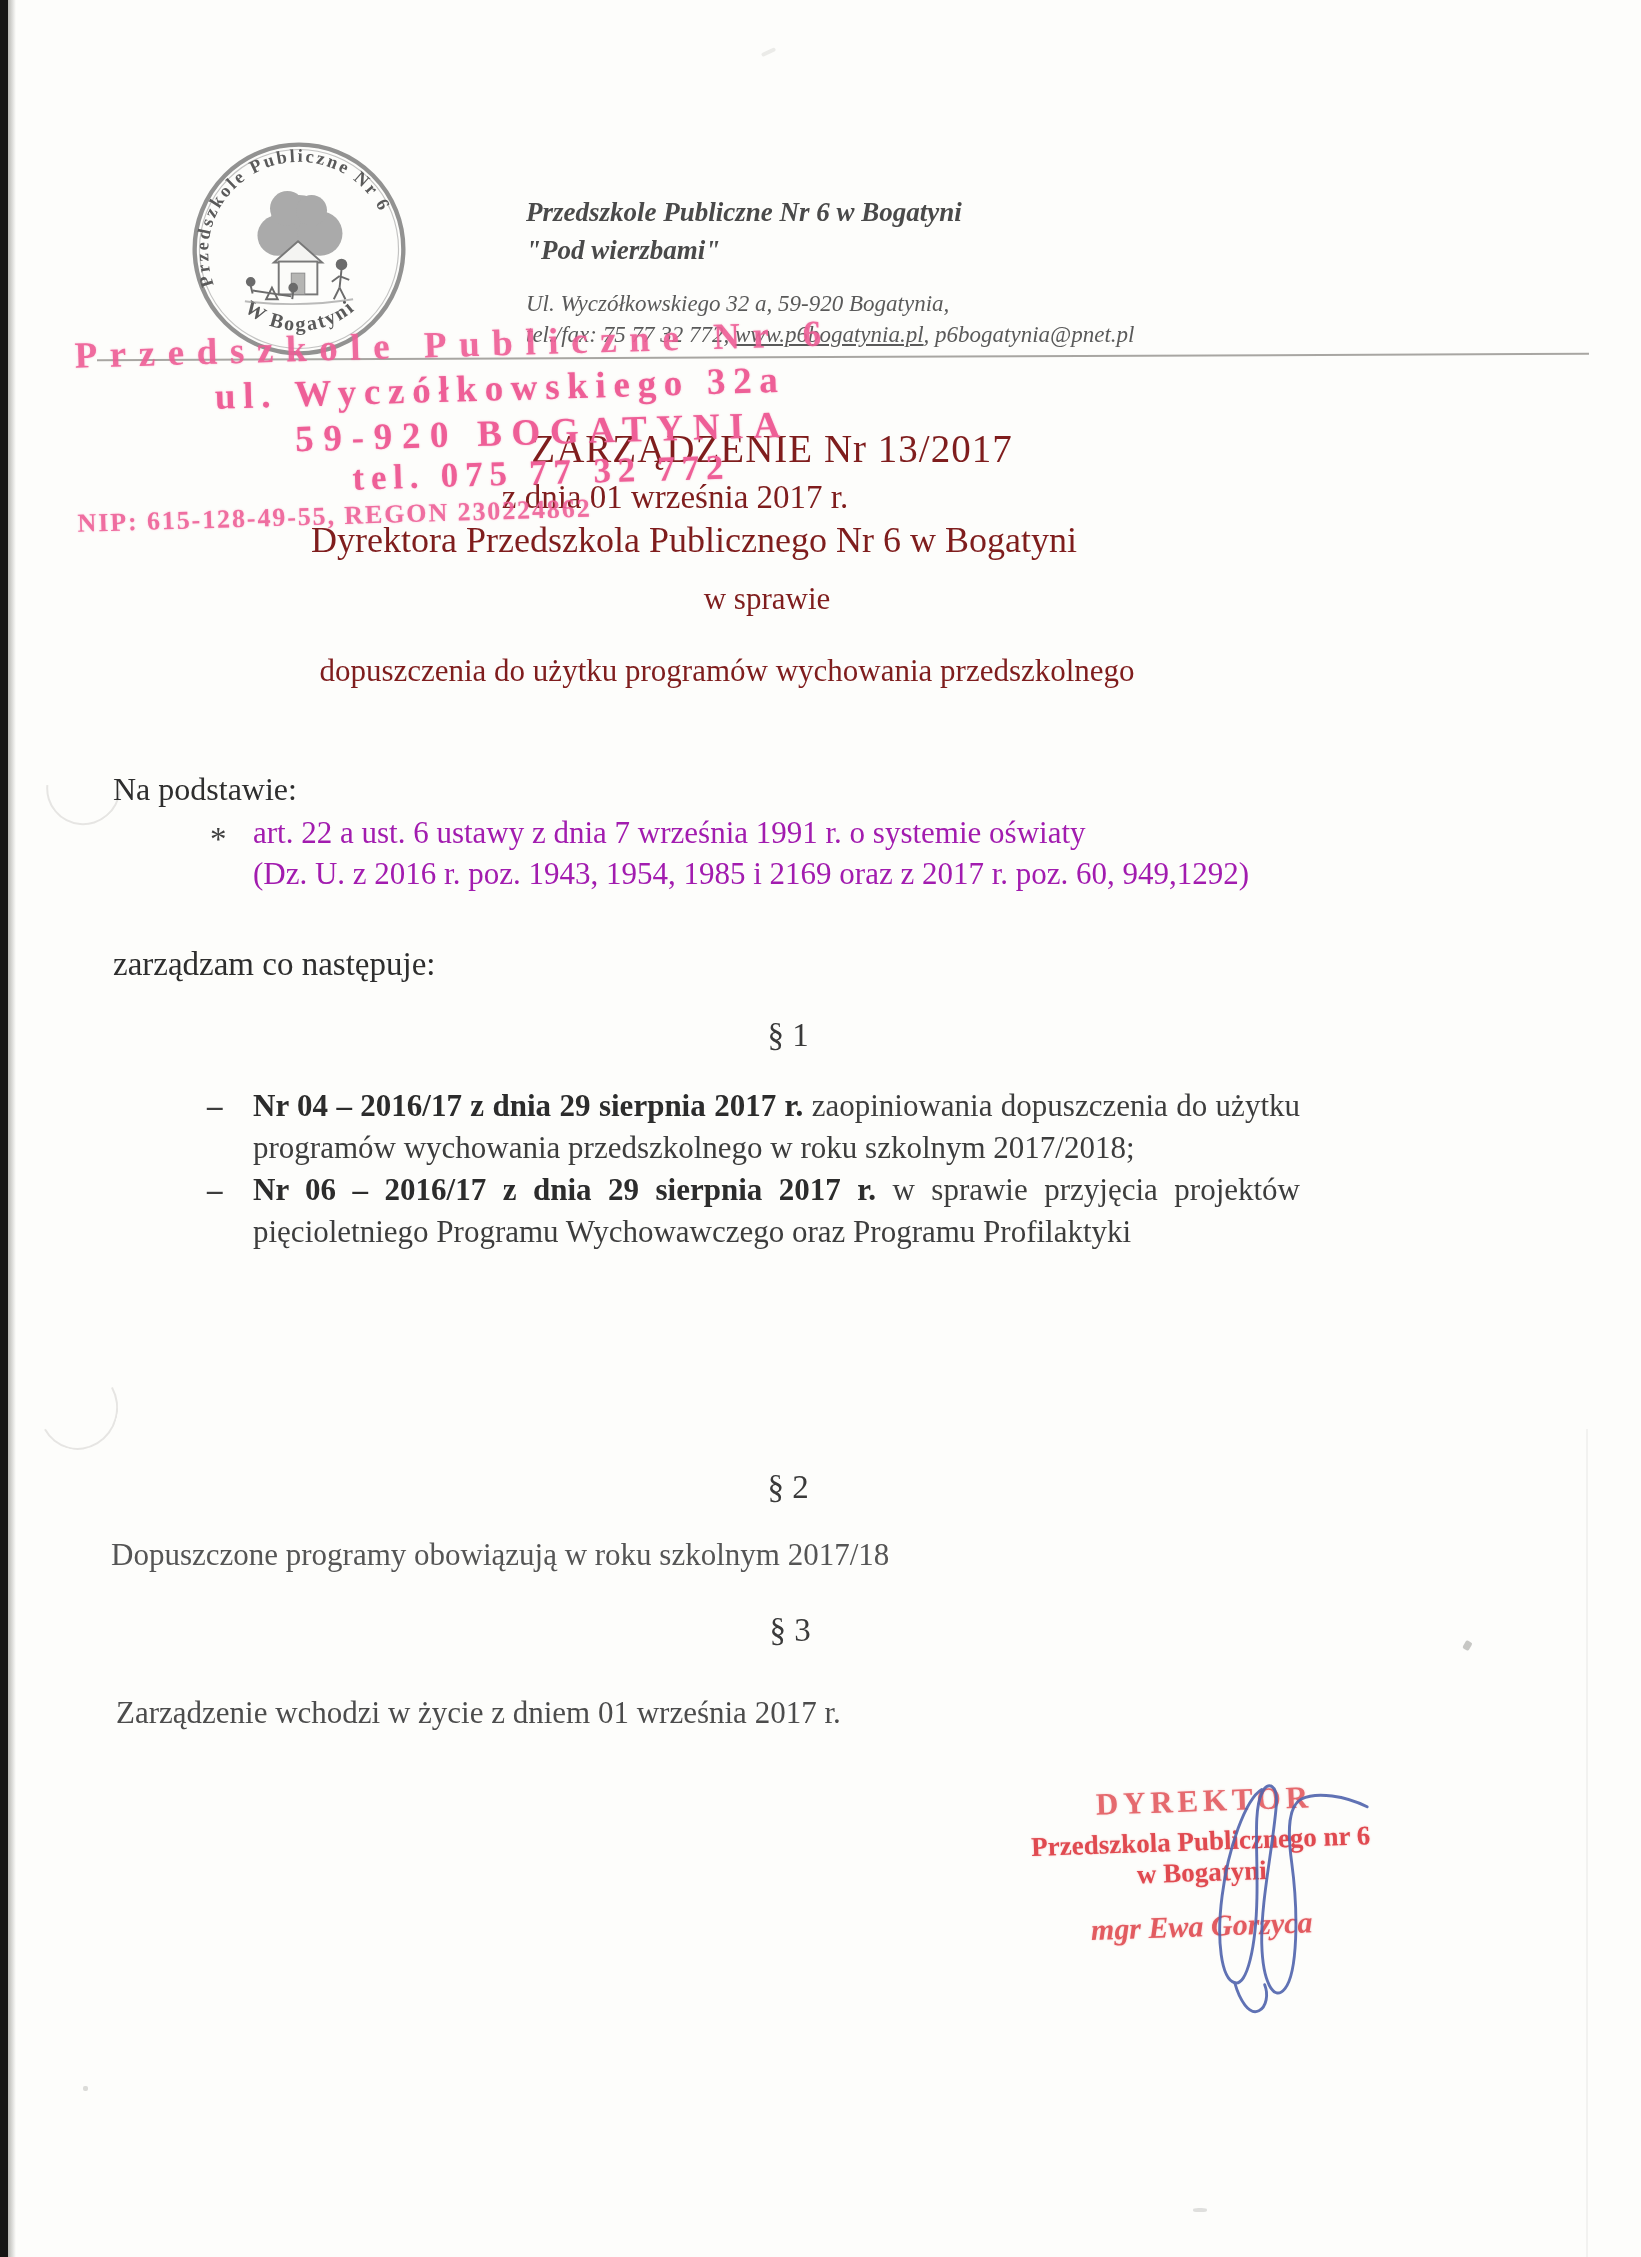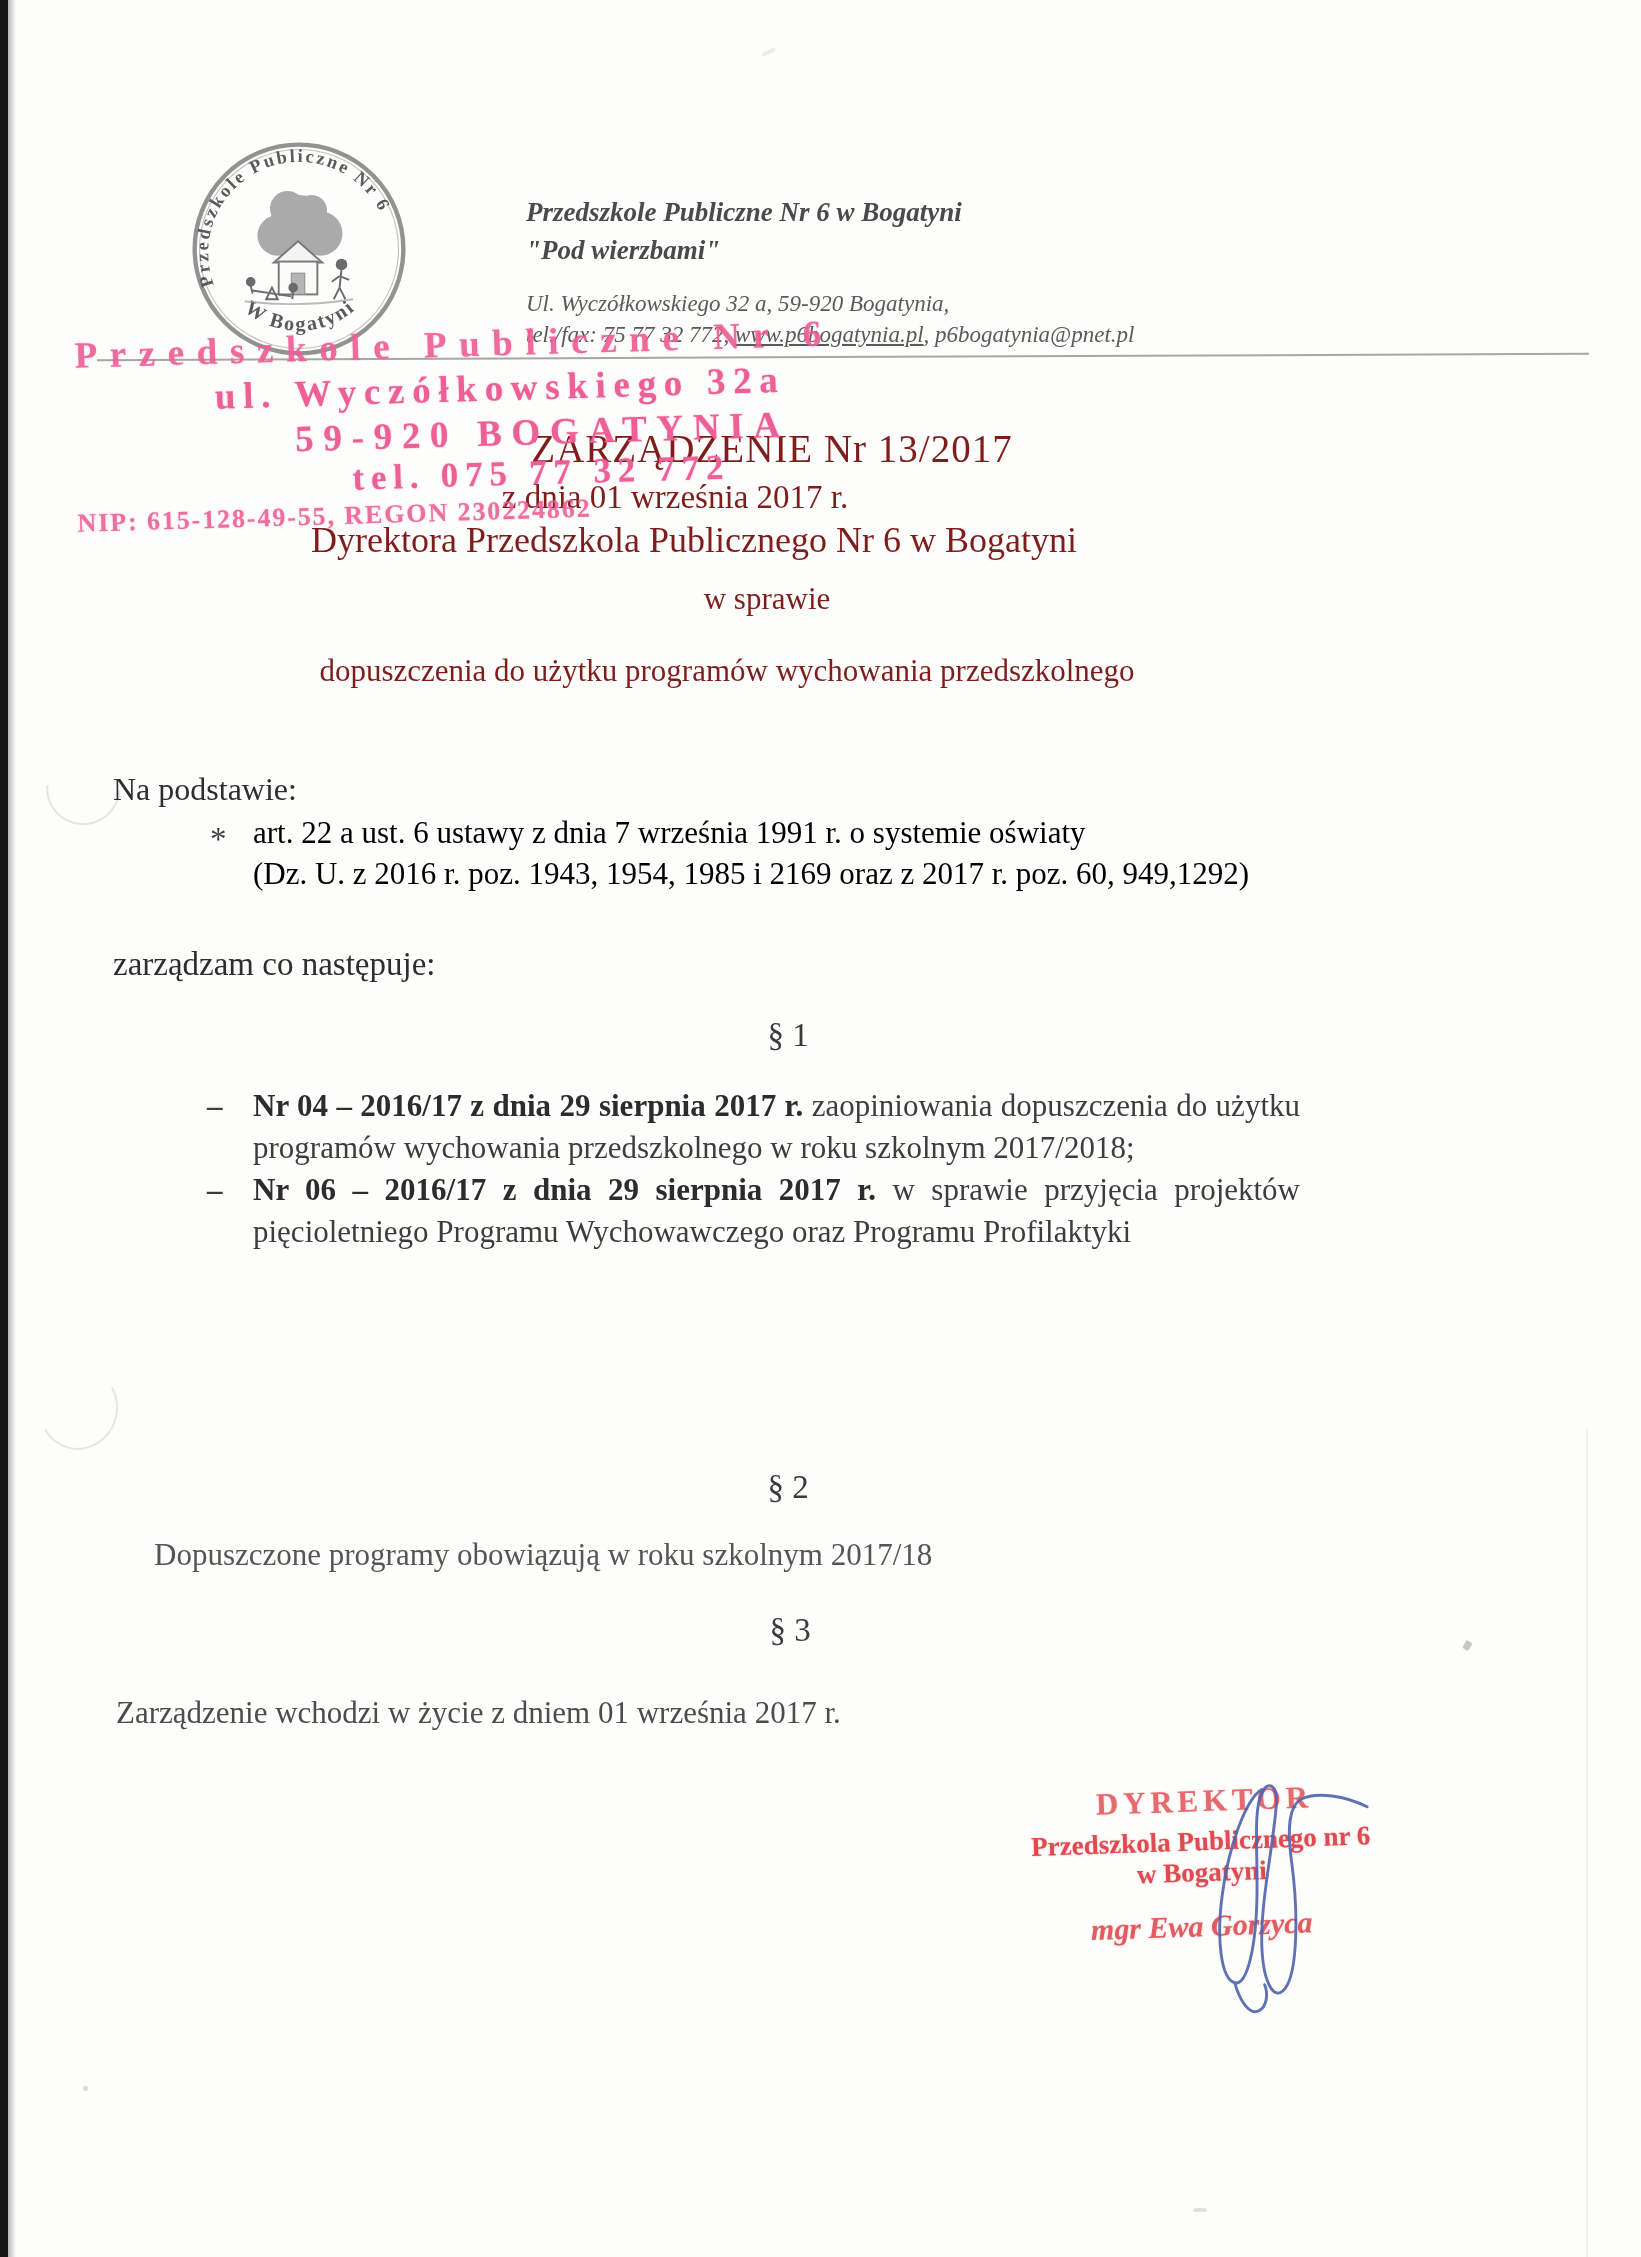--- a/index.html
+++ b/index.html
@@ -41,21 +41,21 @@
   
   .tl{position:absolute;transform:translateX(-50%);white-space:nowrap;font-weight:normal;color:#7f1d1d;}
   .t1{left:772px;top:426px;font-size:39px;letter-spacing:1px;}
   .t2{left:675px;top:479px;font-size:33px;}
   .t3{left:694px;top:519px;font-size:36px;}
   .t4{left:767px;top:581px;font-size:31px;}
   .t5{left:727px;top:653px;font-size:31px;}
 
   
   .h-bold{position:absolute;font-size:32px;font-weight:normal;color:#2e2e2e;white-space:nowrap;}
-  .basis-line{position:absolute;font-size:31px;color:#000000;white-space:nowrap;}
+  .basis-line{position:absolute;font-size:31px;color:#a21caf;white-space:nowrap;}
   .star{position:absolute;left:210px;top:821px;font-size:33px;color:#3f3f3f;}
   .sec{position:absolute;transform:translateX(-50%);font-size:33px;color:#3a3a3a;white-space:nowrap;}
   .flow{position:absolute;left:110px;top:1085px;width:1190px;font-size:31px;line-height:42px;text-align:justify;color:#3d3d3d;}
   .flow p{margin:0;}
   .flow .list-item{position:relative;padding-left:143px;}
   .flow .dash{position:absolute;left:97px;font-weight:bold;}
   .flow .li-bold{font-weight:bold;color:#2c2c2c;}
   .plain{position:absolute;font-size:31px;color:#4c4c4c;white-space:nowrap;}
 
   
@@ -161,21 +161,21 @@
   <div class="flow">
     <div class="list-item">
       <span class="dash">–</span><span class="li-bold">Nr 04 – 2016/17 z dnia 29 sierpnia 2017 r.</span><span> zaopiniowania dopuszczenia do użytku programów wychowania przedszkolnego w roku szkolnym 2017/2018;</span>
     </div>
     <div class="list-item">
       <span class="dash">–</span><span class="li-bold">Nr 06 – 2016/17 z dnia 29 sierpnia 2017 r.</span><span> w sprawie przyjęcia projektów pięcioletniego Programu Wychowawczego oraz Programu Profilaktyki</span>
     </div>
   </div>
 
   <div class="sec" style="left:788px;top:1469px;">§ 2</div>
-  <div class="plain" style="left:111px;top:1537px;color:#555;margin-left:43px;">Dopuszczone programy obowiązują w roku szkolnym 2017/18</div>
+  <div class="plain" style="left:111px;top:1537px;color:#555;">Dopuszczone programy obowiązują w roku szkolnym 2017/18</div>
 
   <div class="sec" style="left:790px;top:1612px;">§ 3</div>
   <div class="plain" style="left:116px;top:1695px;">Zarządzenie wchodzi w życie z dniem 01 września 2017 r.</div>
 
   <div class="red-stamp">
     <div class="l rs1">DYREKTOR</div>
     <div class="l rs2">Przedszkola Publicznego nr 6</div>
     <div class="l rs3">w Bogatyni</div>
     <div class="l rs4">mgr Ewa Gorzyca</div>
   </div>

